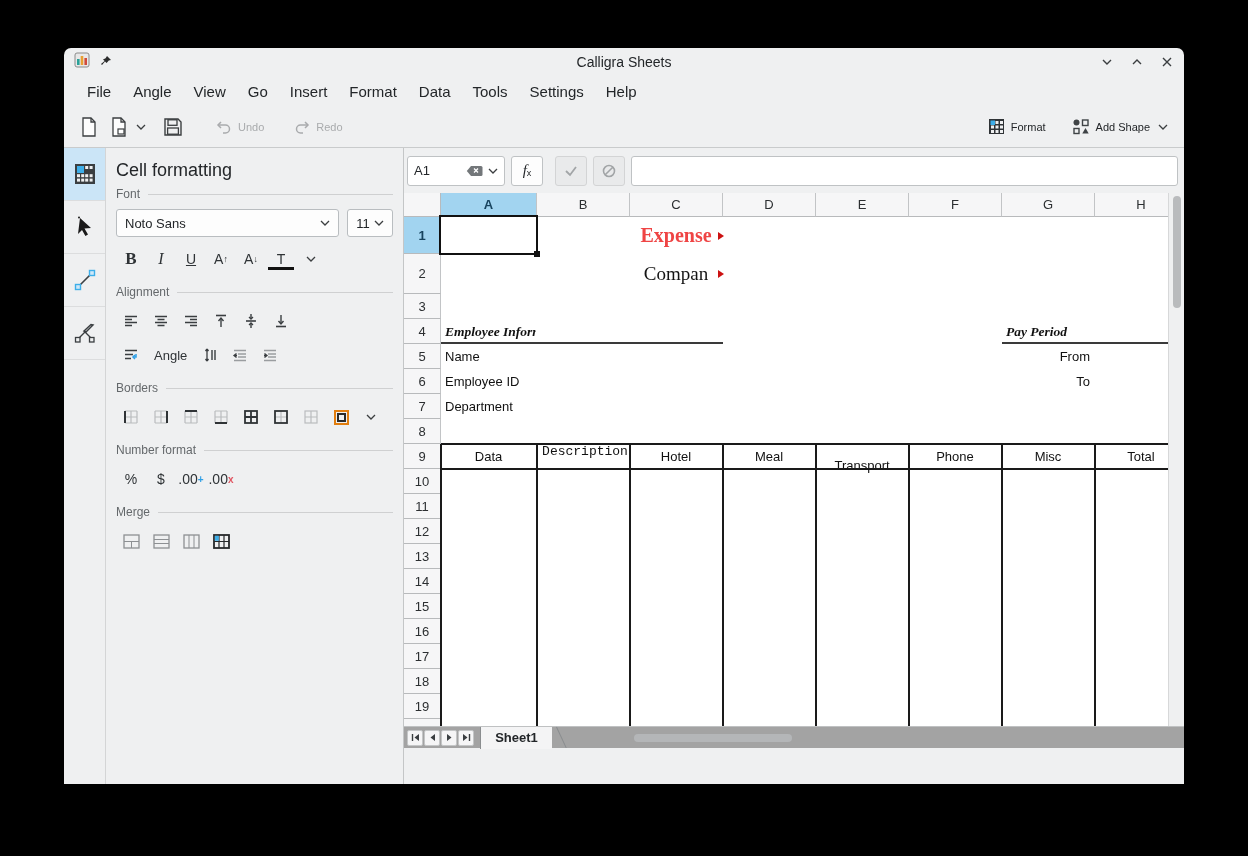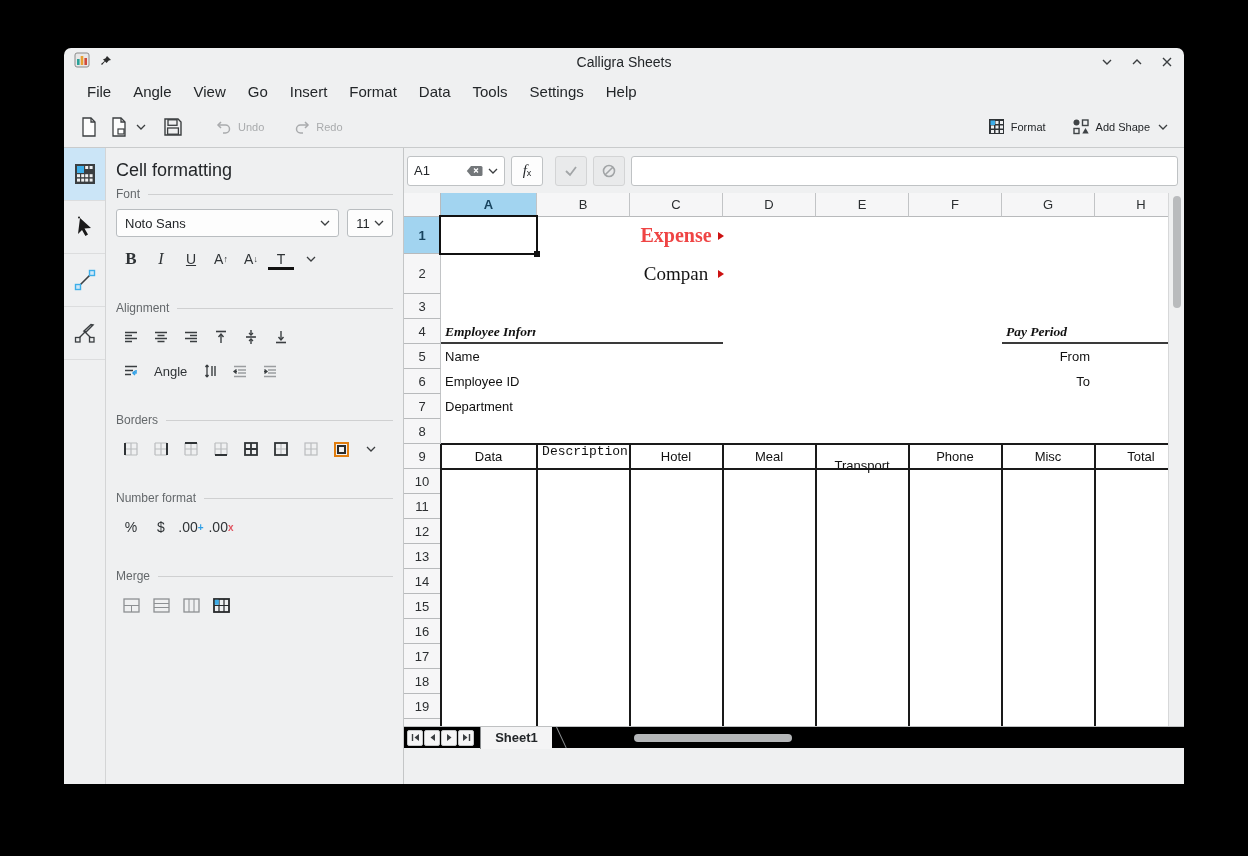--- a/index.html
+++ b/index.html
@@ -34,21 +34,21 @@
   .main { flex:1; display:flex; min-height:0; }
 
   
   .toolstrip { width:42px; flex:0 0 42px; border-right:1px solid #d4d5d6; display:flex; flex-direction:column; }
   .tool { height:53px; display:flex; align-items:center; justify-content:center; border-bottom:1px solid #dcddde; }
   .tool.selected { background:#cbe5f7; }
 
   
   .panel { width:298px; flex:0 0 298px; border-right:1px solid #c4c6c7; padding:12px 10px 0 10px; overflow:hidden; }
   .panel-title { font-size:18px; color:#232629; }
-  .sec { display:flex; align-items:center; gap:8px; margin-top:30px; }
+  .sec { display:flex; align-items:center; gap:8px; margin-top:14px; }
   .sec .txt { font-size:12px; color:#64686b; white-space:nowrap; }
   .sec .rule { flex:1; height:1px; background:#cfd0d1; }
   .combo-row { display:flex; gap:8px; margin-top:8px; }
   .combo { height:28px; background:#fdfdfd; border:1px solid #b9bdc0; border-radius:3px;
            display:flex; align-items:center; padding:0 8px; font-size:13px; }
   .combo .cv { flex:1; }
   .font-combo { width:224px; }
   .size-combo { width:46px; }
   .btnrow { display:flex; align-items:center; margin-top:10px; }
   .pbtn { width:30px; height:24px; display:flex; align-items:center; justify-content:center; border-radius:3px; color:#2f3336; }
@@ -98,21 +98,21 @@
   .cell.section-heading { font-family:"Liberation Serif",serif; font-weight:bold; font-style:italic; font-size:13.5px; }
   .cell.table-header { font-size:13px; }
   .ov-marker { position:absolute; width:0; height:0; border-left:6px solid #cc1111;
                border-top:4px solid transparent; border-bottom:4px solid transparent; }
   .rule-line { position:absolute; height:2px; background:#3a3a3a; }
   .tline { position:absolute; background:#1a1a1a; }
   .selbox { position:absolute; border:2px solid #111; }
   .selhandle { position:absolute; width:6px; height:6px; background:#111; }
 
   
-  .tabrow { height:22px; flex:0 0 22px; background:#000000; border-top:1px solid #bfc1c2;
+  .tabrow { height:22px; flex:0 0 22px; background:#a3a3a3; border-top:1px solid #bfc1c2;
             display:flex; align-items:center; padding-left:2px; position:relative; }
   .navbtn { width:16px; height:16px; background:#f5f5f6; border:1px solid #c4c6c7; border-radius:2px;
             display:flex; align-items:center; justify-content:center; margin-left:1px; }
   .sheettab { position:relative; margin-left:6px; width:72px; height:22px; background:#f4f4f5;
               border-left:1px solid #8a8d8f; display:flex; align-items:center; justify-content:center;
               font-size:13px; font-weight:bold; }
   .sheettab .slant { position:absolute; right:-5px; top:0; width:1px; height:23px; background:#8a8d8f;
                      transform:rotate(-25deg); transform-origin:top center; }
   .hthumb { position:absolute; left:230px; top:7px; width:158px; height:8px; border-radius:4px; background:#b4b6b8; }
 

